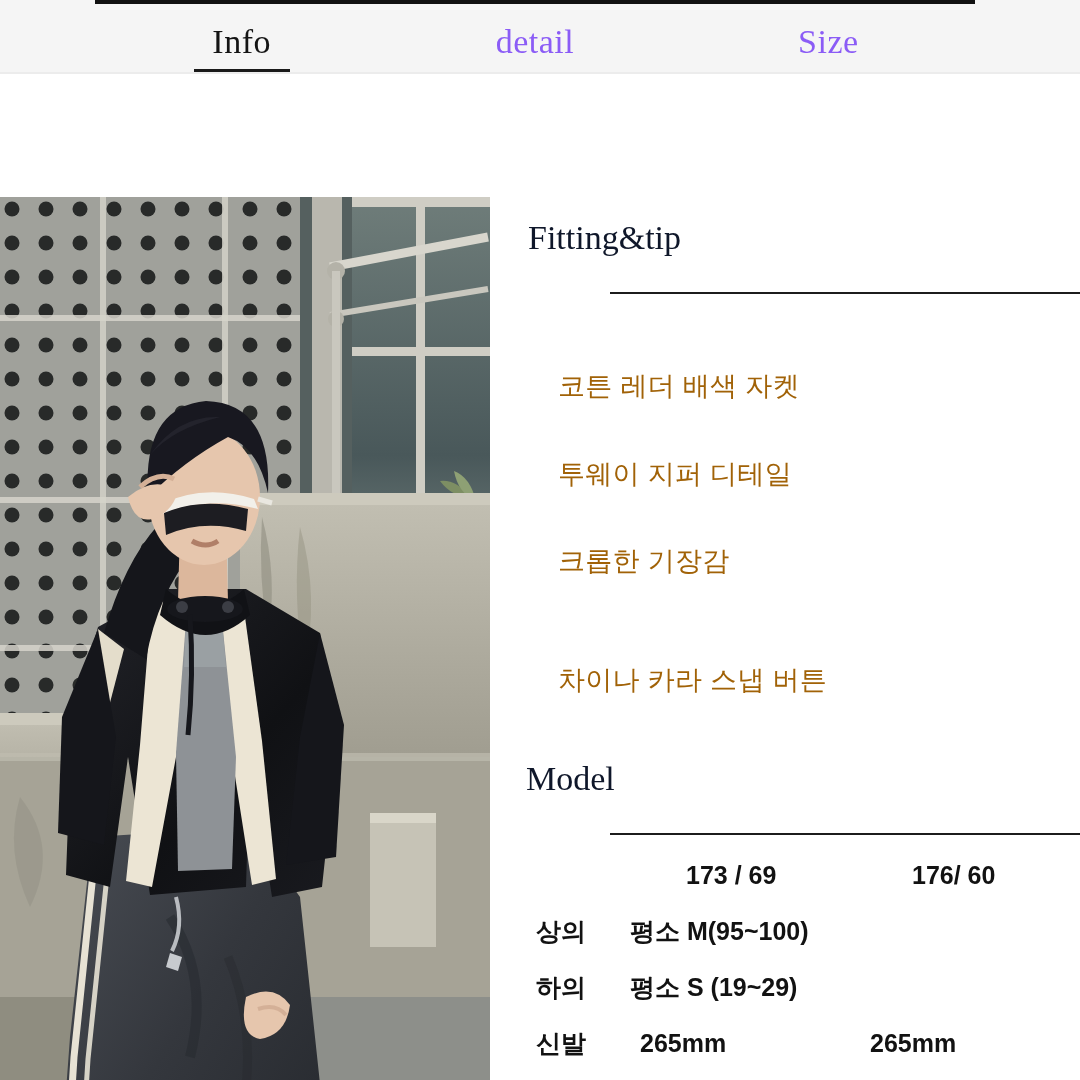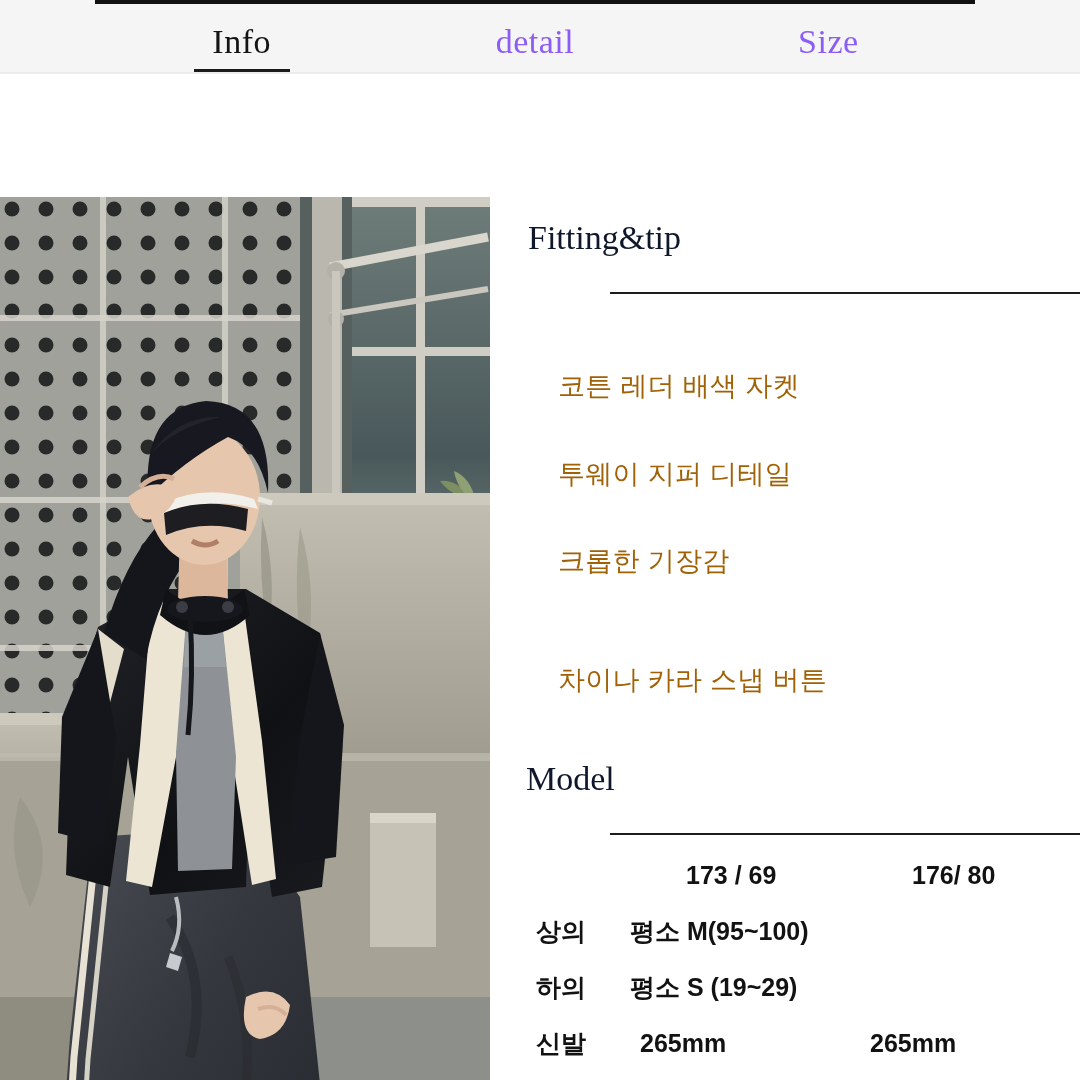--- a/index.html
+++ b/index.html
@@ -325,21 +325,21 @@
     <div class="bullet bullet-3">차이나 카라 스냅 버튼</div>
 
     <div class="section-title title-model">Model</div>
     <div class="rule rule-model"></div>
 
     <div class="model-table">
 
       <div class="model-row head-row">
         <div class="cell cell-label"></div>
         <div class="cell cell-a">173 / 69</div>
-        <div class="cell cell-b">176/ 80</div>
+        <div class="cell cell-b">176/ 60</div>
       </div>
 
       <div class="model-row">
         <div class="cell cell-label">상의</div>
         <div class="cell cell-b">평소 M(95~100)</div>
       </div>
 
       <div class="model-row">
         <div class="cell cell-label">하의</div>
         <div class="cell cell-b">평소 S (19~29)</div>

